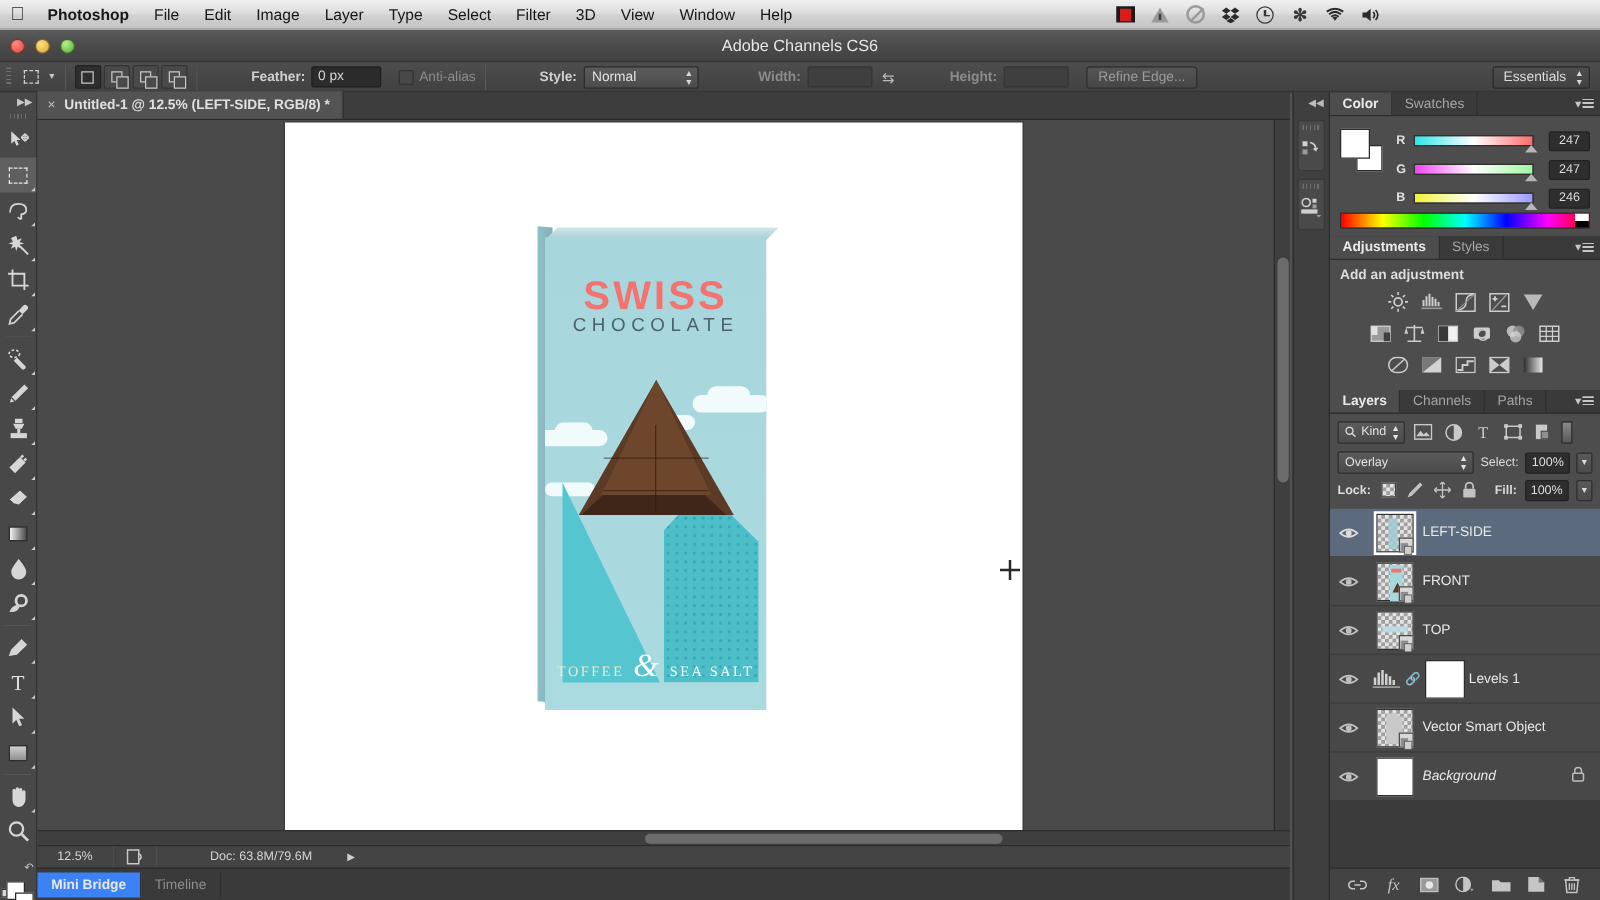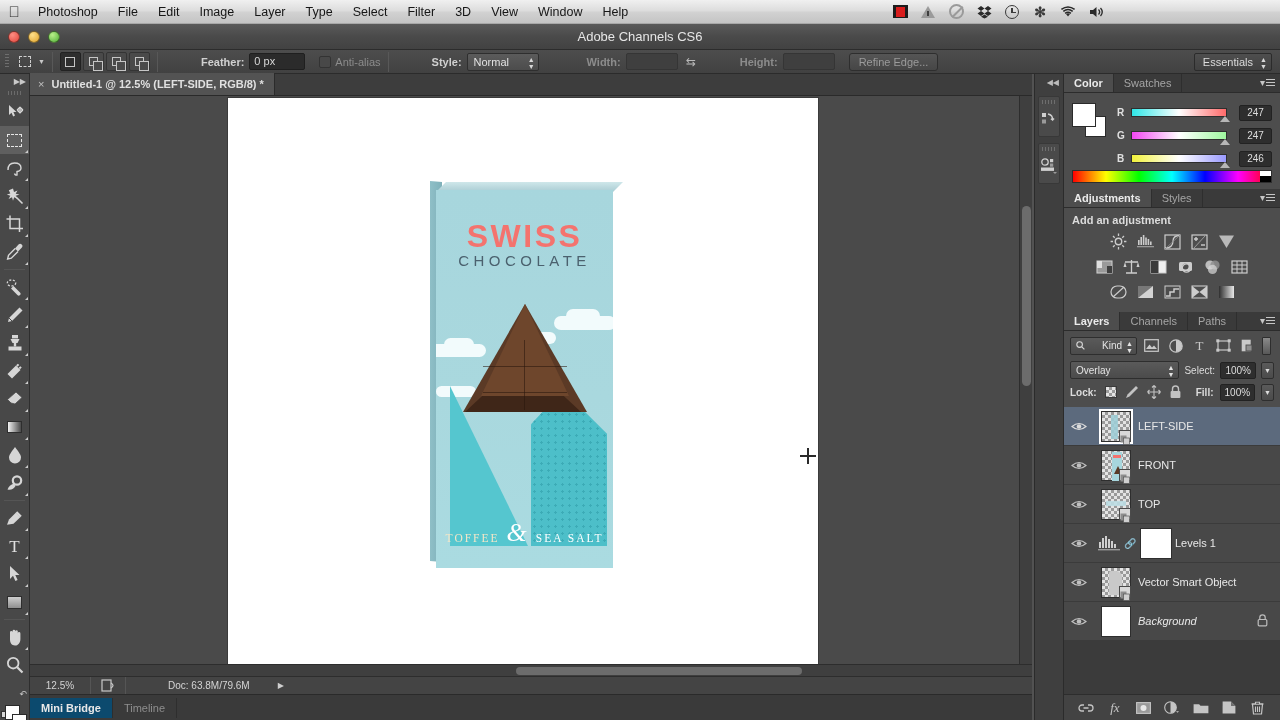--- a/index.html
+++ b/index.html
@@ -14,21 +14,21 @@
 
   
   .macbar {
     position: absolute; top: 0; left: 0; width: 1280px; height: 24px;
     background: linear-gradient(to bottom, #f0f0f0 0%, #dcdcdc 48%, #d2d2d2 52%, #c4c4c4 100%);
     border-bottom: 1px solid #a8a8a8;
     display: flex; align-items: center;
   }
   .apple-logo { width: 28px; display:flex; justify-content:center; align-items:center; color:#2a2a2a; font-size:15px; line-height:1; }
   .macbar .mi { font-size: 12.5px; color: #161616; padding: 0 10px; line-height: 24px; white-space: nowrap; }
-  .macbar .mi.bold { font-weight: normal; }
+  .macbar .mi.bold { font-weight: bold; }
   .macbar .spacer { flex: 1; }
   .sysicons { display: flex; align-items: center; gap: 0px; padding-right: 170px; }
   .sysicon { width: 28px; height: 24px; display:flex; align-items:center; justify-content:center; color:#3a3a3a; font-size:13px; }
   .filmico { width:15px; height:13px; background:#1b1b1b; position:relative; display:block;}
   .filmico::after{content:"";position:absolute;left:3px;top:1.5px;width:9px;height:10px;background:#d81c1c;}
   .warnico { width:0;height:0;border-left:7px solid transparent;border-right:7px solid transparent;border-bottom:12px solid #9a9a9a;position:relative;}
   .warnico::after{content:"";position:absolute;left:-1px;top:5px;width:2px;height:5px;background:#3f3f3f;}
   .ccico{width:15px;height:15px;border:2px solid #9a9a9a;border-radius:50%;position:relative;}
   .ccico::after{content:"";position:absolute;left:-1px;top:5px;width:15px;height:2px;background:#9a9a9a;transform:rotate(-45deg);}
   .clockico{width:14px;height:14px;border:1.6px solid #3a3a3a;border-radius:50%;position:relative;}
@@ -234,21 +234,21 @@
   .sb-ico{width:34px;display:flex;align-items:center;justify-content:center;}
   .sb-doc{padding-left:42px;}
   .sb-arrow{margin-left:28px;font-size:8px;color:#cfcfcf;}
 
   
   .bottomtabs{
     position:absolute;left:30px;bottom:0;width:1002px;height:26px;
     background:#3a3a3a;border-top:1px solid #2a2a2a;display:flex;align-items:center;
   }
   .btab{height:20px;display:flex;align-items:center;padding:0 11px;font-size:11px;color:#8e8e8e;border-right:1px solid #2e2e2e;}
-  .btab.active{background:#0c4a6e;color:#e8e8e8;font-weight:bold;}
+  .btab.active{background:#3b82f6;color:#e8e8e8;font-weight:bold;}
   .bottomtabs .fill{flex:1;height:20px;}
 
   
   .rail{
     position:absolute;top:74px;right:216px;width:30px;height:646px;
     background:#3f3f3f;border-left:1px solid #2b2b2b;border-right:1px solid #2b2b2b;
   }
   .rail-head{height:16px;display:flex;align-items:center;justify-content:flex-end;padding-right:4px;color:#bdbdbd;font-size:8px;}
   .rail-grp{margin:6px 3px;background:#4a4a4a;border:1px solid #383838;border-radius:2px;padding-bottom:4px;}
   .rail-grip{height:9px;display:flex;align-items:center;justify-content:center;}
@@ -290,21 +290,21 @@
 
   
   .adj-body{height:104px;padding:6px 8px;}
   .adj-title{font-size:11px;font-weight:bold;color:#dcdcdc;margin-bottom:6px;}
   .adj-row{display:flex;gap:7px;justify-content:center;margin-bottom:6px;}
   .adj-ico{width:20px;height:19px;display:flex;align-items:center;justify-content:center;color:#cdcdcd;}
 
   
   .lay-ctrl{padding:4px 6px;background:#4d4d4d;}
   .lay-row1{display:flex;align-items:center;gap:5px;height:21px;}
-  .kind-sel{display:flex;align-items:center;gap:17px;background:linear-gradient(to bottom,#5a5a5a,#4b4b4b);
+  .kind-sel{display:flex;align-items:center;gap:4px;background:linear-gradient(to bottom,#5a5a5a,#4b4b4b);
     border:1px solid #2e2e2e;border-radius:2px;height:18px;padding:0 14px 0 5px;font-size:10px;color:#e4e4e4;position:relative;}
   .kind-sel .arrows{position:absolute;right:3px;top:2px;font-size:7px;line-height:7px;}
   .filt-ico{width:19px;height:18px;display:flex;align-items:center;justify-content:center;color:#c9c9c9;}
   .lay-row2{display:flex;align-items:center;gap:5px;height:22px;margin-top:3px;}
   .blend-sel{flex:1;background:linear-gradient(to bottom,#5a5a5a,#4b4b4b);border:1px solid #2e2e2e;border-radius:2px;
     height:18px;line-height:17px;font-size:10px;color:#e4e4e4;padding:0 16px 0 5px;position:relative;}
   .blend-sel .arrows{position:absolute;right:4px;top:2px;font-size:7px;line-height:7px;}
   .sm-lbl{font-size:10px;color:#dcdcdc;}
   .num-field{background:#2e2e2e;border:1px solid #222;border-radius:2px;height:17px;line-height:15px;
     font-size:10px;color:#ddd;padding:0 4px;text-align:right;width:36px;}
@@ -427,21 +427,21 @@
         </div>
     </div>
     <div class="ob-sep"></div>
     <div class="ob-label">Feather:</div>
     <div class="ob-input" style="width:56px;">0 px</div>
     <div style="width:14px;"></div>
     <div class="cbox"></div>
     <div class="dimtxt">Anti-alias</div>
     <div class="ob-sep"></div>
     <div class="ob-label">Style:</div>
-    <div class="ob-select" style="width:72px;">
+    <div class="ob-select" style="width:92px;">
       <span>Normal</span>
       <span class="arrows">▲<br>▼</span>
     </div>
     <div style="width:12px;"></div>
     <div class="ob-label dimtxt">Width:</div>
     <div class="ob-input dim" style="width:52px;"></div>
     <div style="width:8px;"></div>
     <div class="swapico">⇆</div>
     <div style="width:8px;"></div>
     <div class="ob-label dimtxt">Height:</div>

